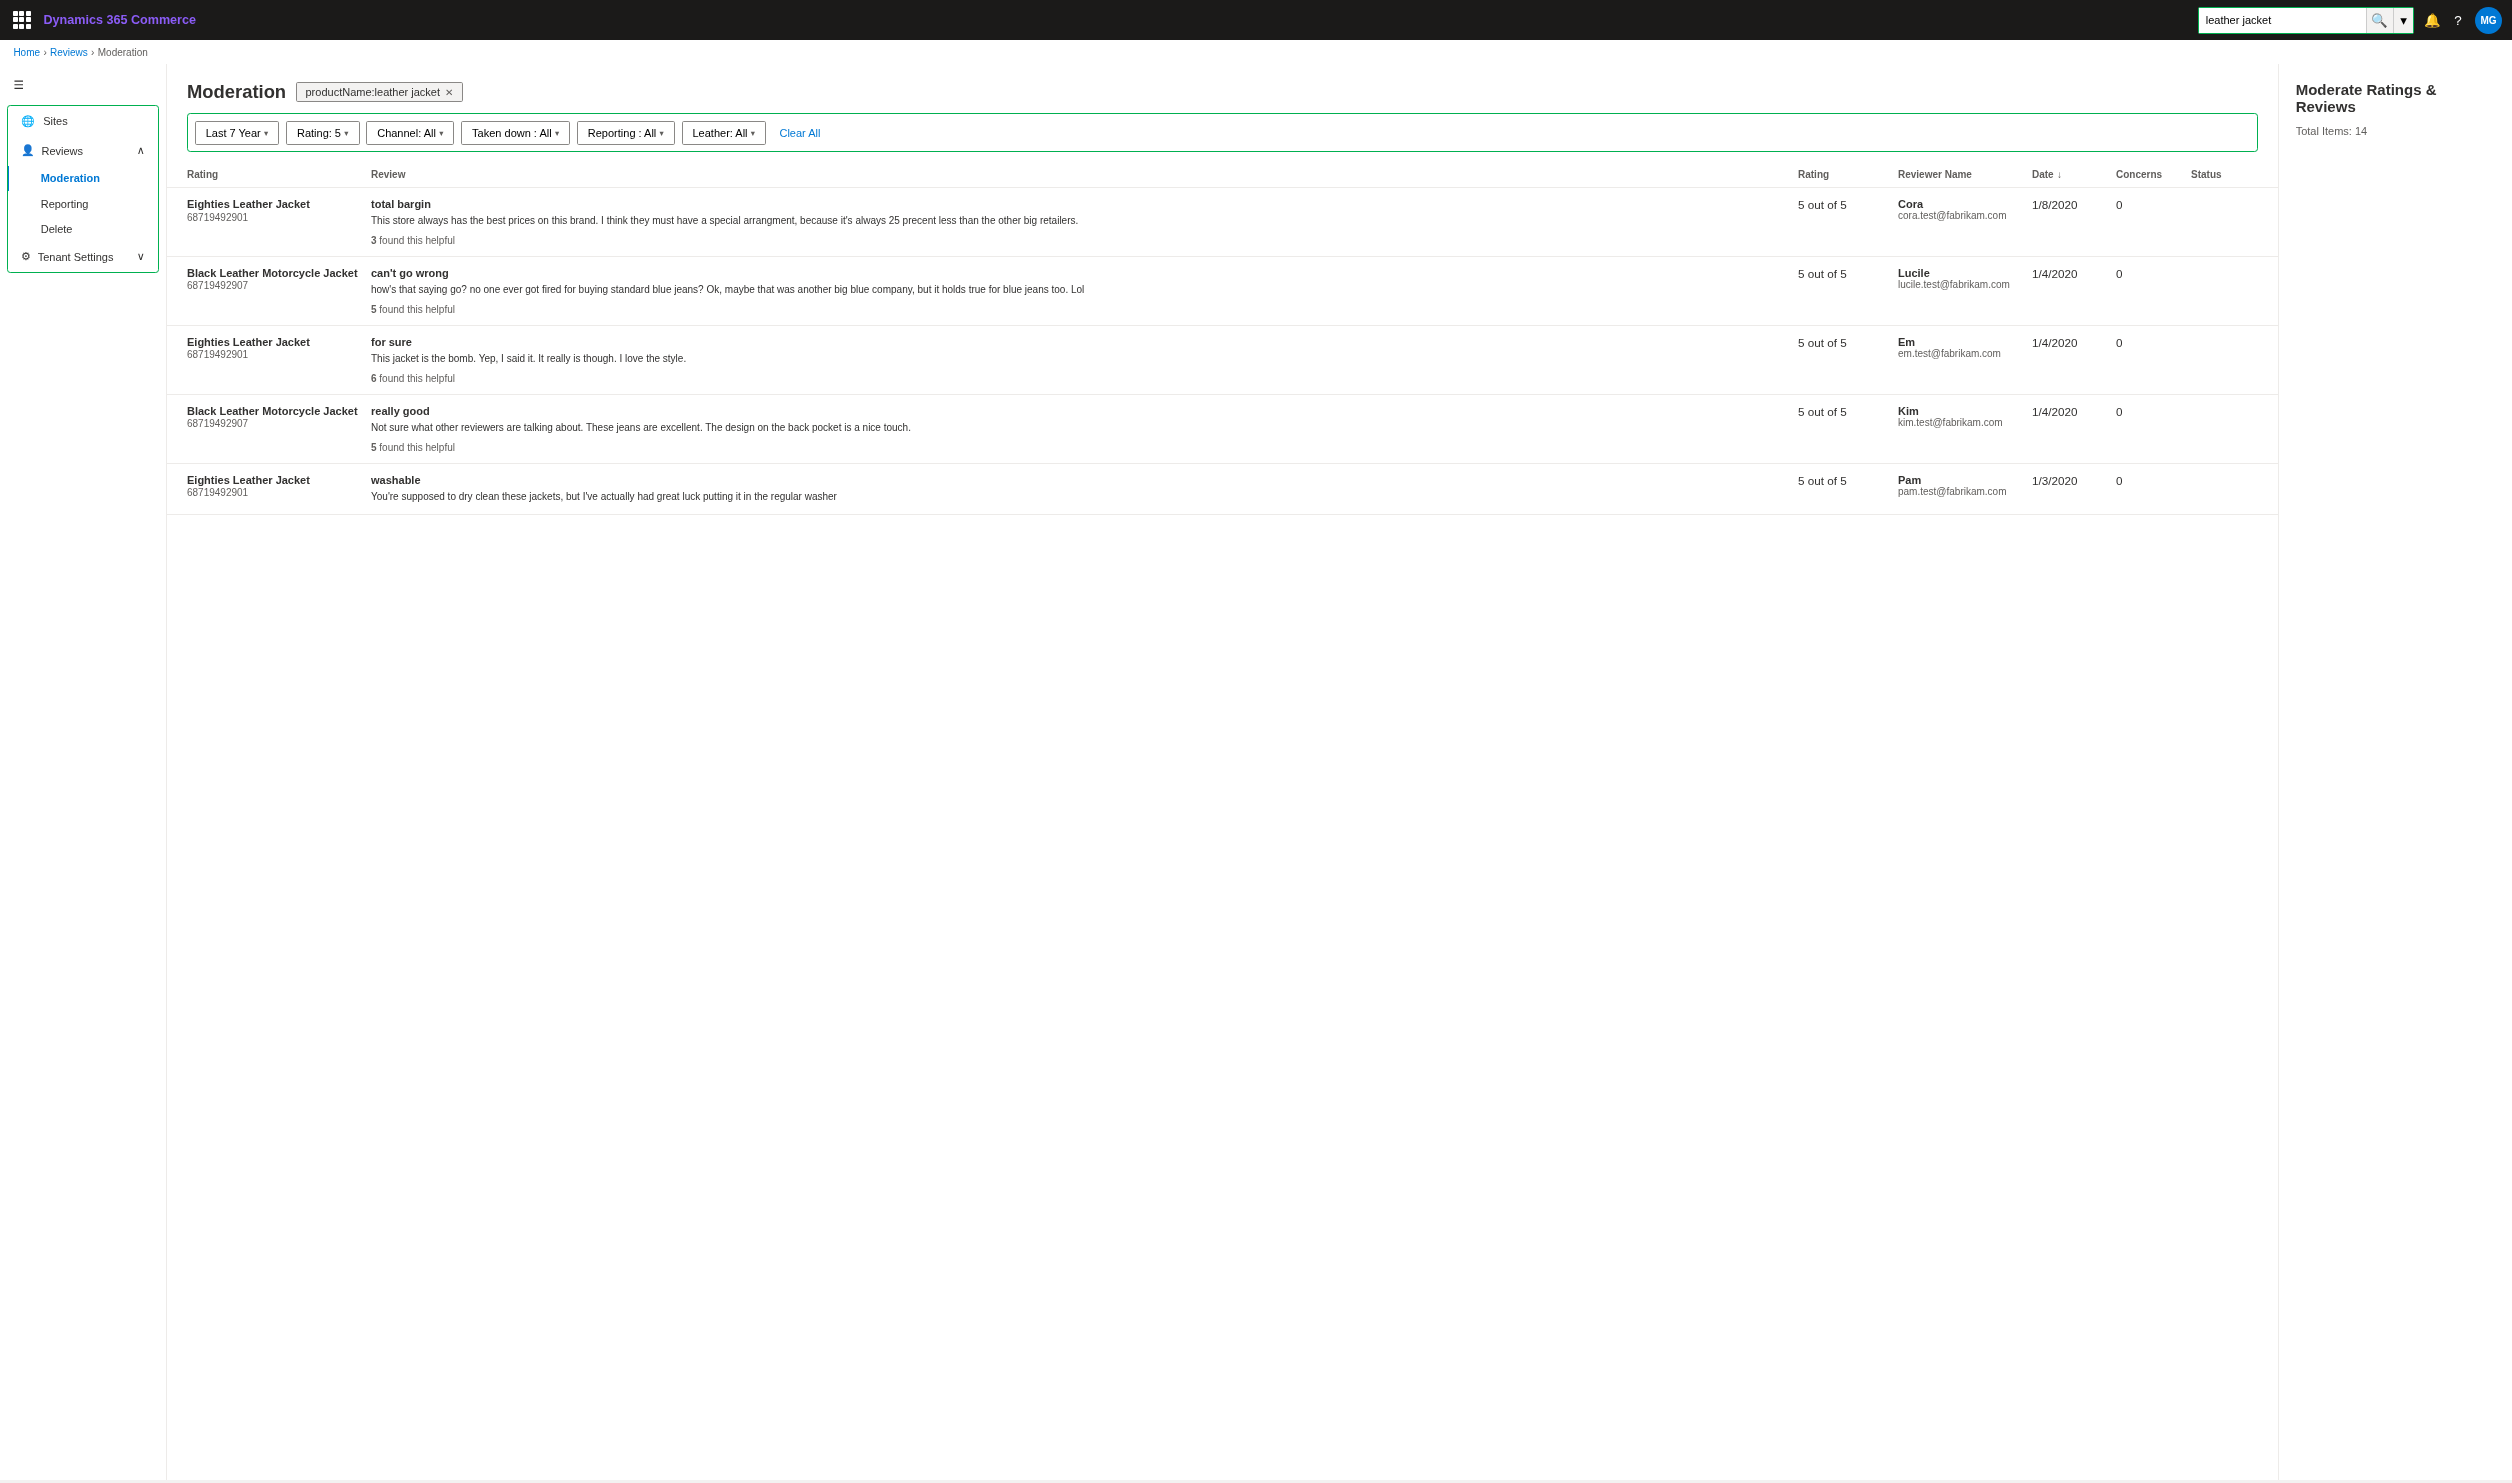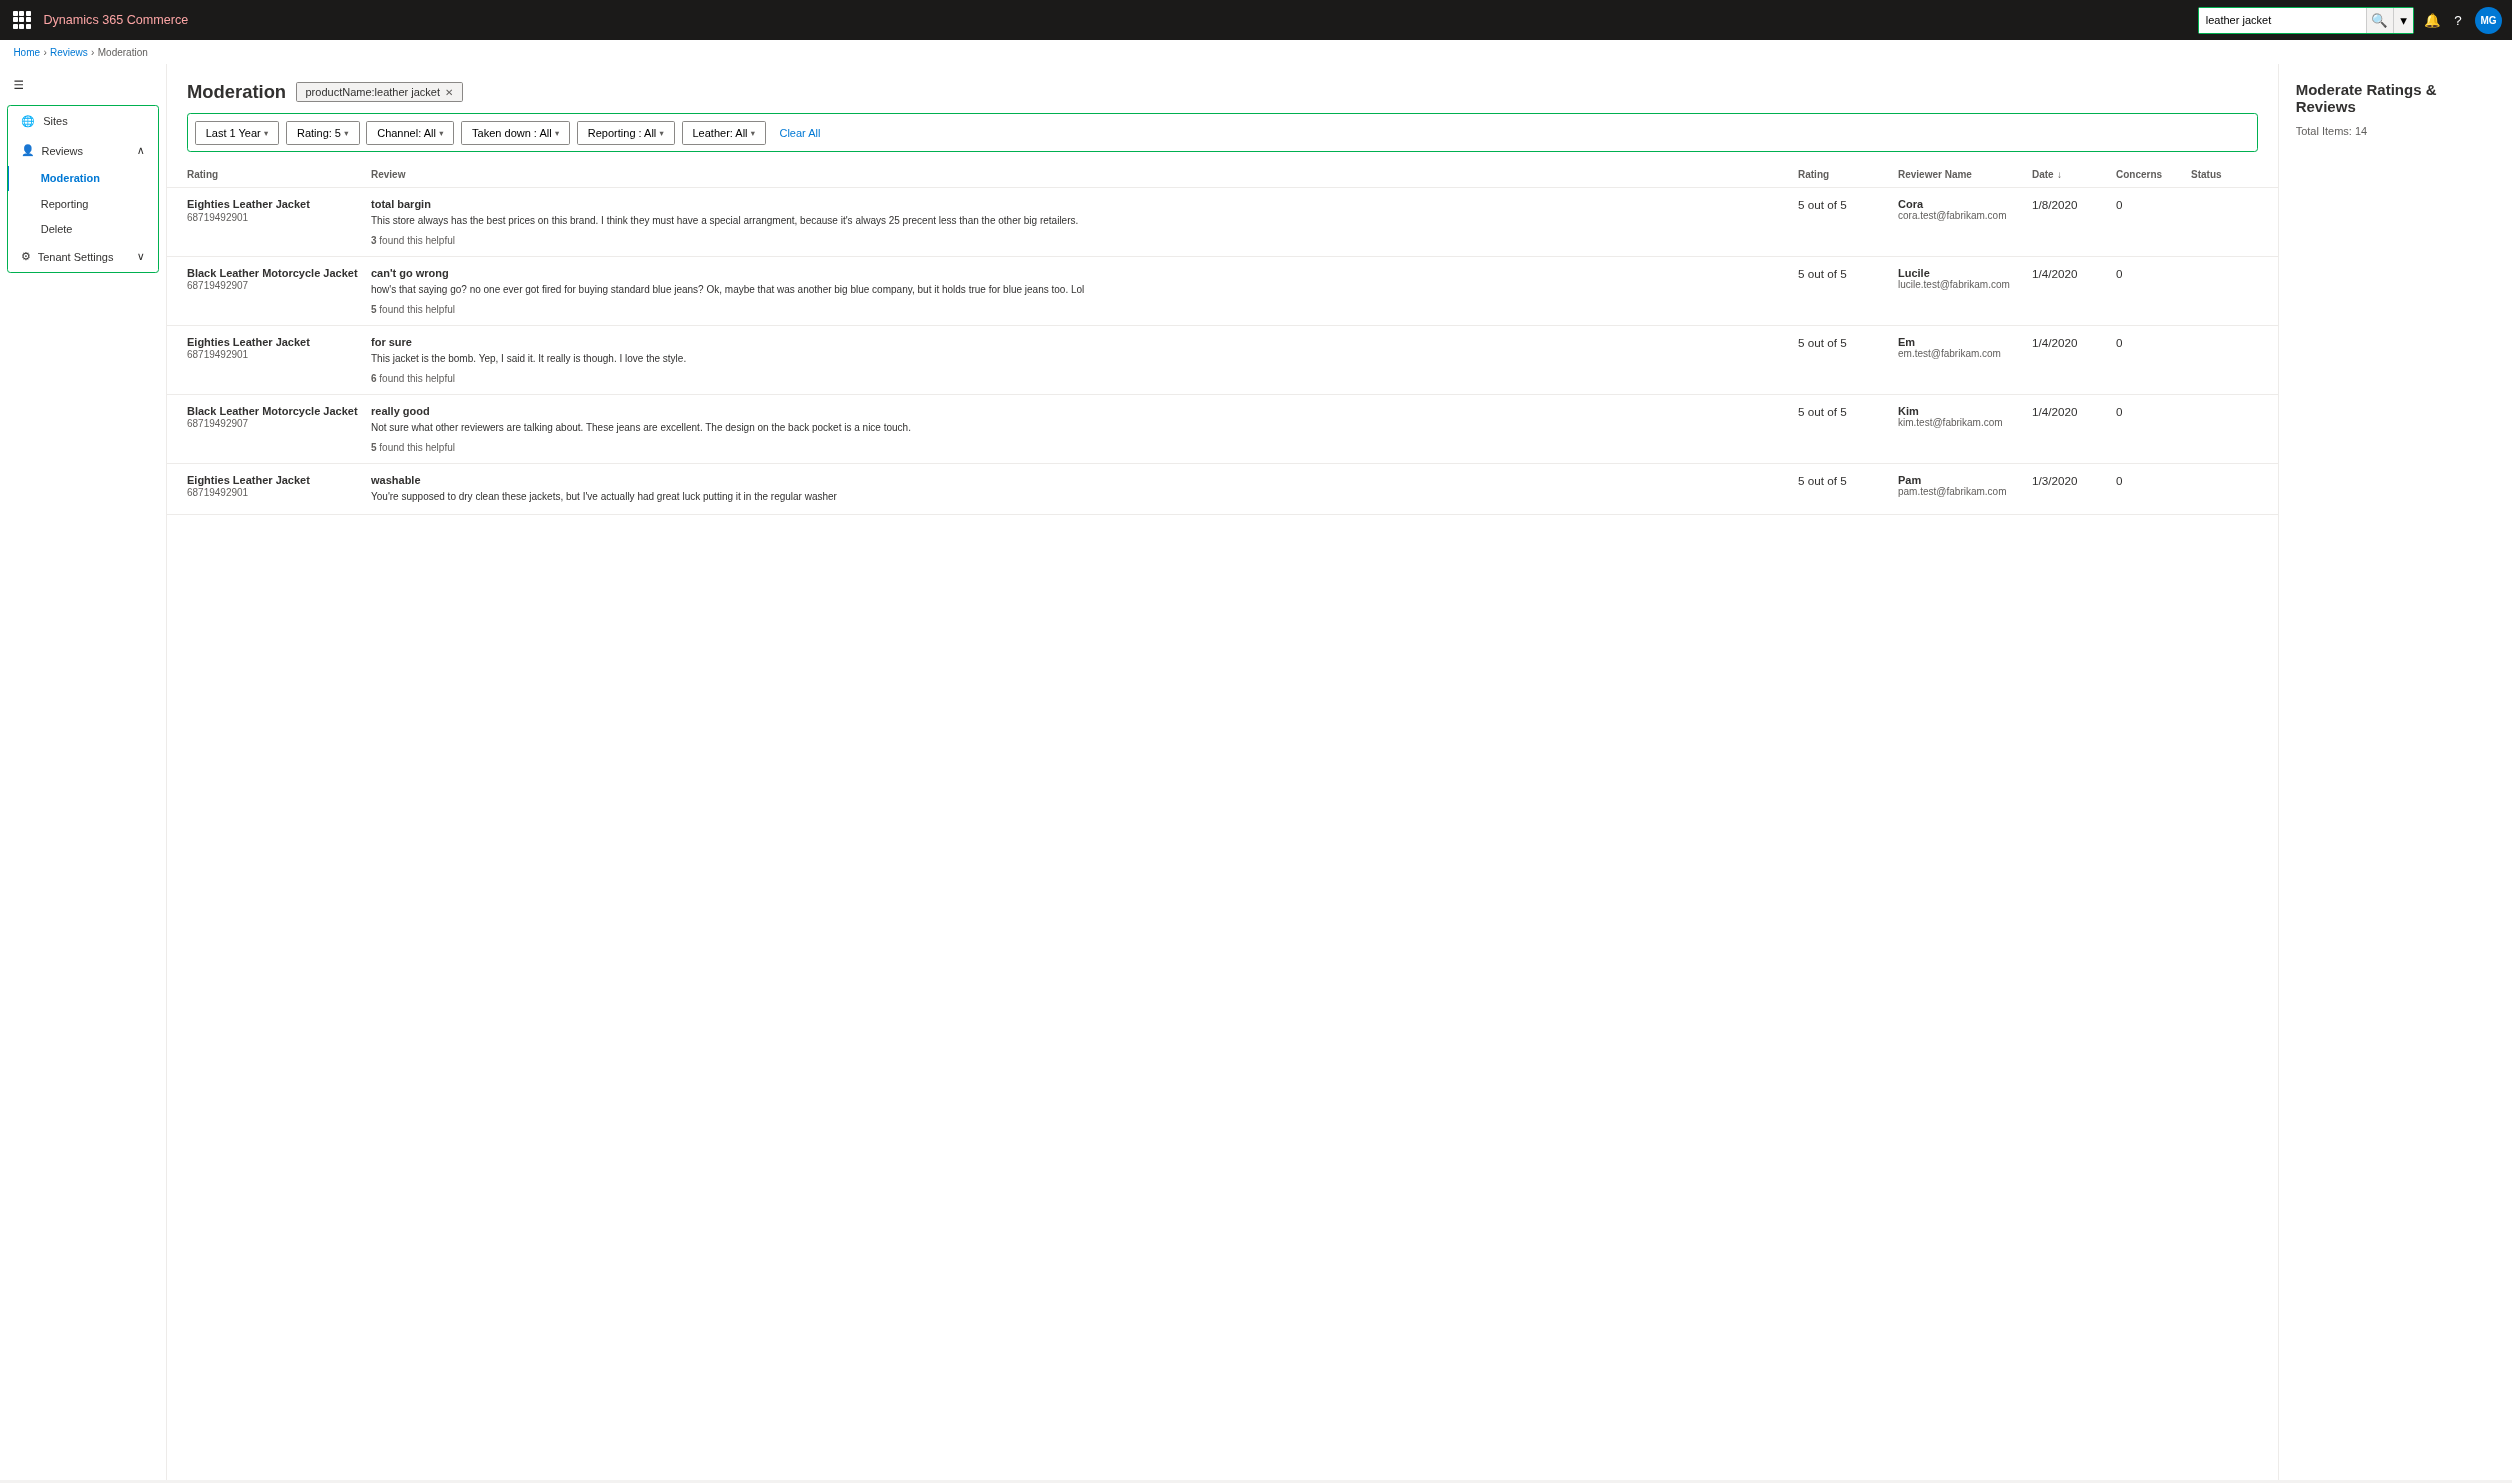--- a/index.html
+++ b/index.html
@@ -18,22 +18,22 @@
       gap: 10px;
       position: relative;
     }
     .top-nav-waffle {
       width: 23.4px; height: 23.4px;
       display: flex; align-items: center; justify-content: center;
       cursor: pointer;
     }
     .top-nav-title {
       font-size: 12.6px;
-      color: #fca5a5;
-      font-weight: 400;
+      color: #8b5cf6;
+      font-weight: 700;
       flex: 1;
     }
     .top-nav-icons {
       display: flex; align-items: center; gap: 13.4px;
     }
     .top-nav-icon {
       color: white; font-size: 13.4px; cursor: pointer;
     }
     .top-nav-avatar {
       width: 27px; height: 27px;
@@ -356,21 +356,21 @@
       <div class="page-header">
         <h1 class="page-title">Moderation</h1>
         <div class="filter-tag">
           <span>productName:leather jacket</span>
           <span class="filter-tag-close">✕</span>
         </div>
       </div>
 
       <div class="filter-bar">
         <button class="filter-btn">
-          <span>Last 1 Year</span>
+          <span>Last 7 Year</span>
           <span class="filter-chevron">▾</span>
         </button>
         <button class="filter-btn">
           <span>Rating: 5</span>
           <span class="filter-chevron">▾</span>
         </button>
         <button class="filter-btn">
           <span>Channel: All</span>
           <span class="filter-chevron">▾</span>
         </button>

